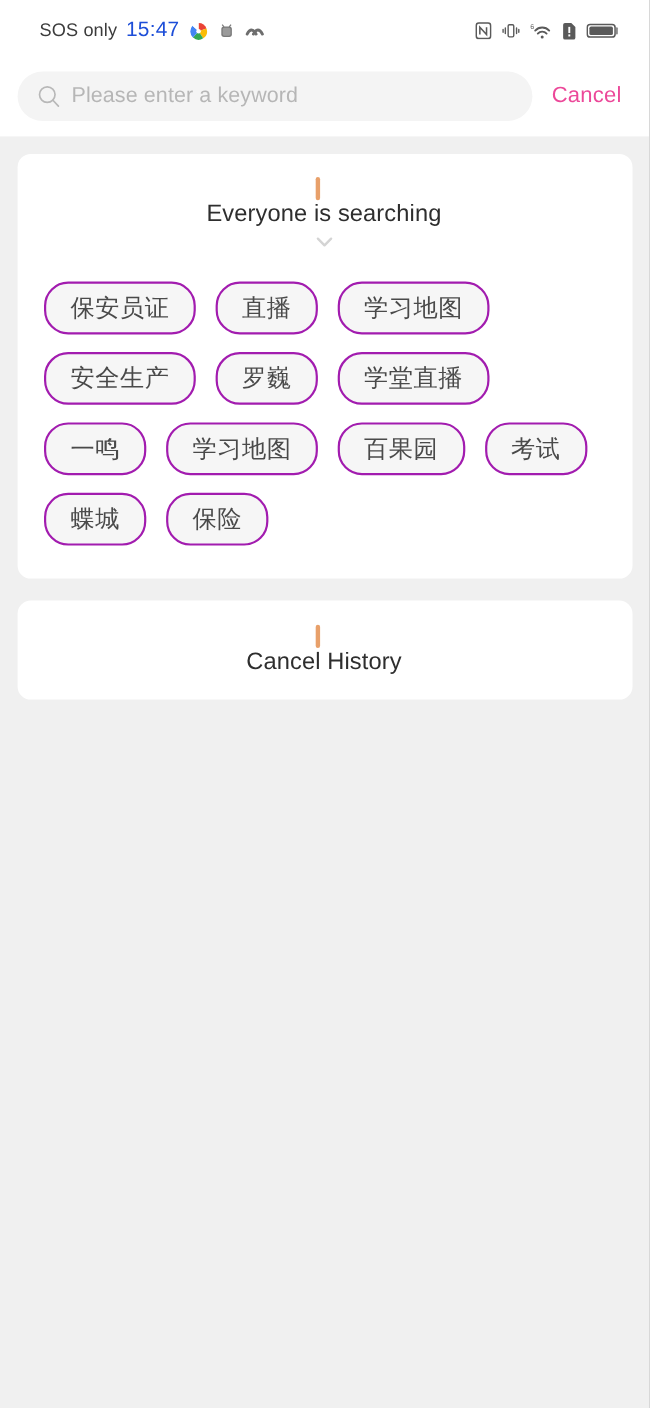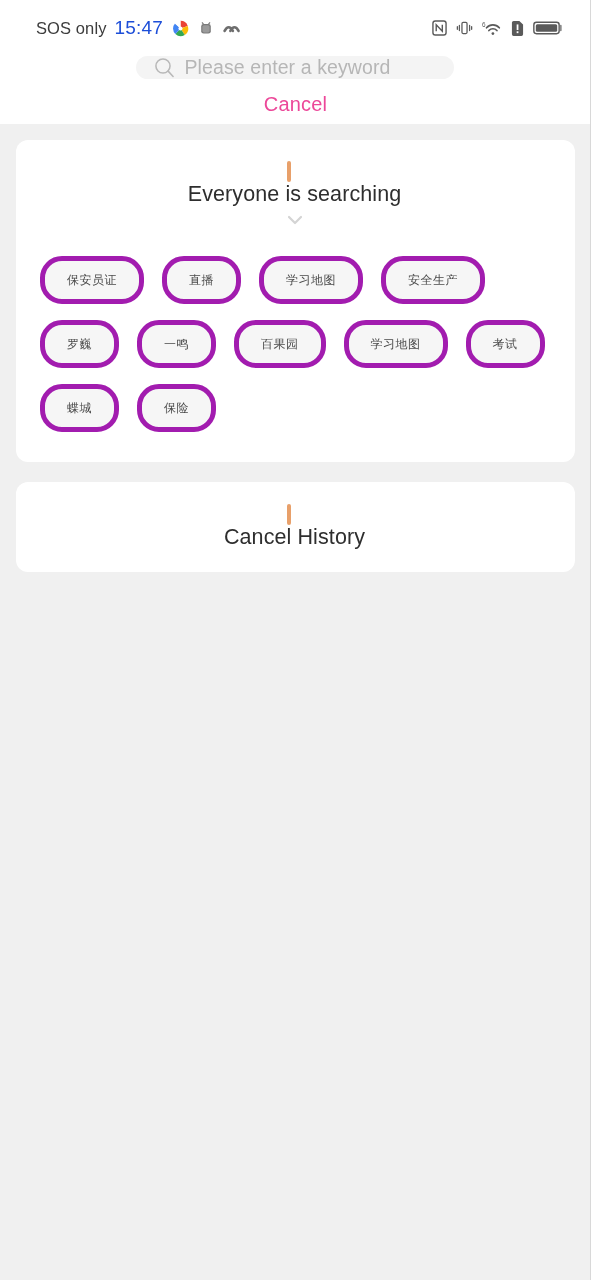--- a/index.html
+++ b/index.html
@@ -64,21 +64,20 @@
   }
   .sicon { display: inline-block; line-height: 0; }
 
   
   .search-row {
     display: flex;
     align-items: center;
     padding: 0 18px 0 16px;
     height: 62px;
     gap: 8px;
-    flex-direction: column;
   }
   .search-box {
     flex: 1;
     height: 45px;
     background: #f4f4f4;
     border-radius: 23px;
     display: flex;
     align-items: center;
     padding: 0 18px;
     gap: 10px;
@@ -150,28 +149,28 @@
 
   
   .chips {
     display: flex;
     flex-wrap: wrap;
     gap: 16px 18px;
     padding: 9px 24px 30px 24px;
   }
   .chip {
     background: #f6f6f6;
-    border: 5px solid #a21caf;
+    border: 2px solid #a21caf;
     border-radius: 22px;
     height: 48px;
     display: flex;
     align-items: center;
     justify-content: center;
     padding: 0 22px;
-    font-size: 12px;
+    font-size: 22px;
     color: #4a4a4a;
     letter-spacing: 0.5px;
     cursor: pointer;
     white-space: nowrap;
   }
 
   
   .card-history .card-header {
     padding: 22px 22px 22px 20px;
   }
@@ -283,23 +282,24 @@
           <path d="M7 10 L13 16 L19 10" fill="none" stroke="#d4d4d4" stroke-width="2.2" stroke-linecap="round" stroke-linejoin="round"></path>
         </svg>
       </span>
     </div>
     <div class="chips">
       <div class="chip">保安员证</div>
       <div class="chip">直播</div>
       <div class="chip">学习地图</div>
       <div class="chip">安全生产</div>
       <div class="chip">罗巍</div>
+      <div class="chip">学堂直播</div>
       <div class="chip">一鸣</div>
+      <div class="chip">学习地图</div>
       <div class="chip">百果园</div>
-      <div class="chip">学习地图</div>
       <div class="chip">考试</div>
       <div class="chip">蝶城</div>
       <div class="chip">保险</div>
     </div>
   </div>
 
   <div class="card card-history">
     <div class="card-header">
       <span class="accent-bar"></span>
       <span class="card-title">Cancel History</span>

